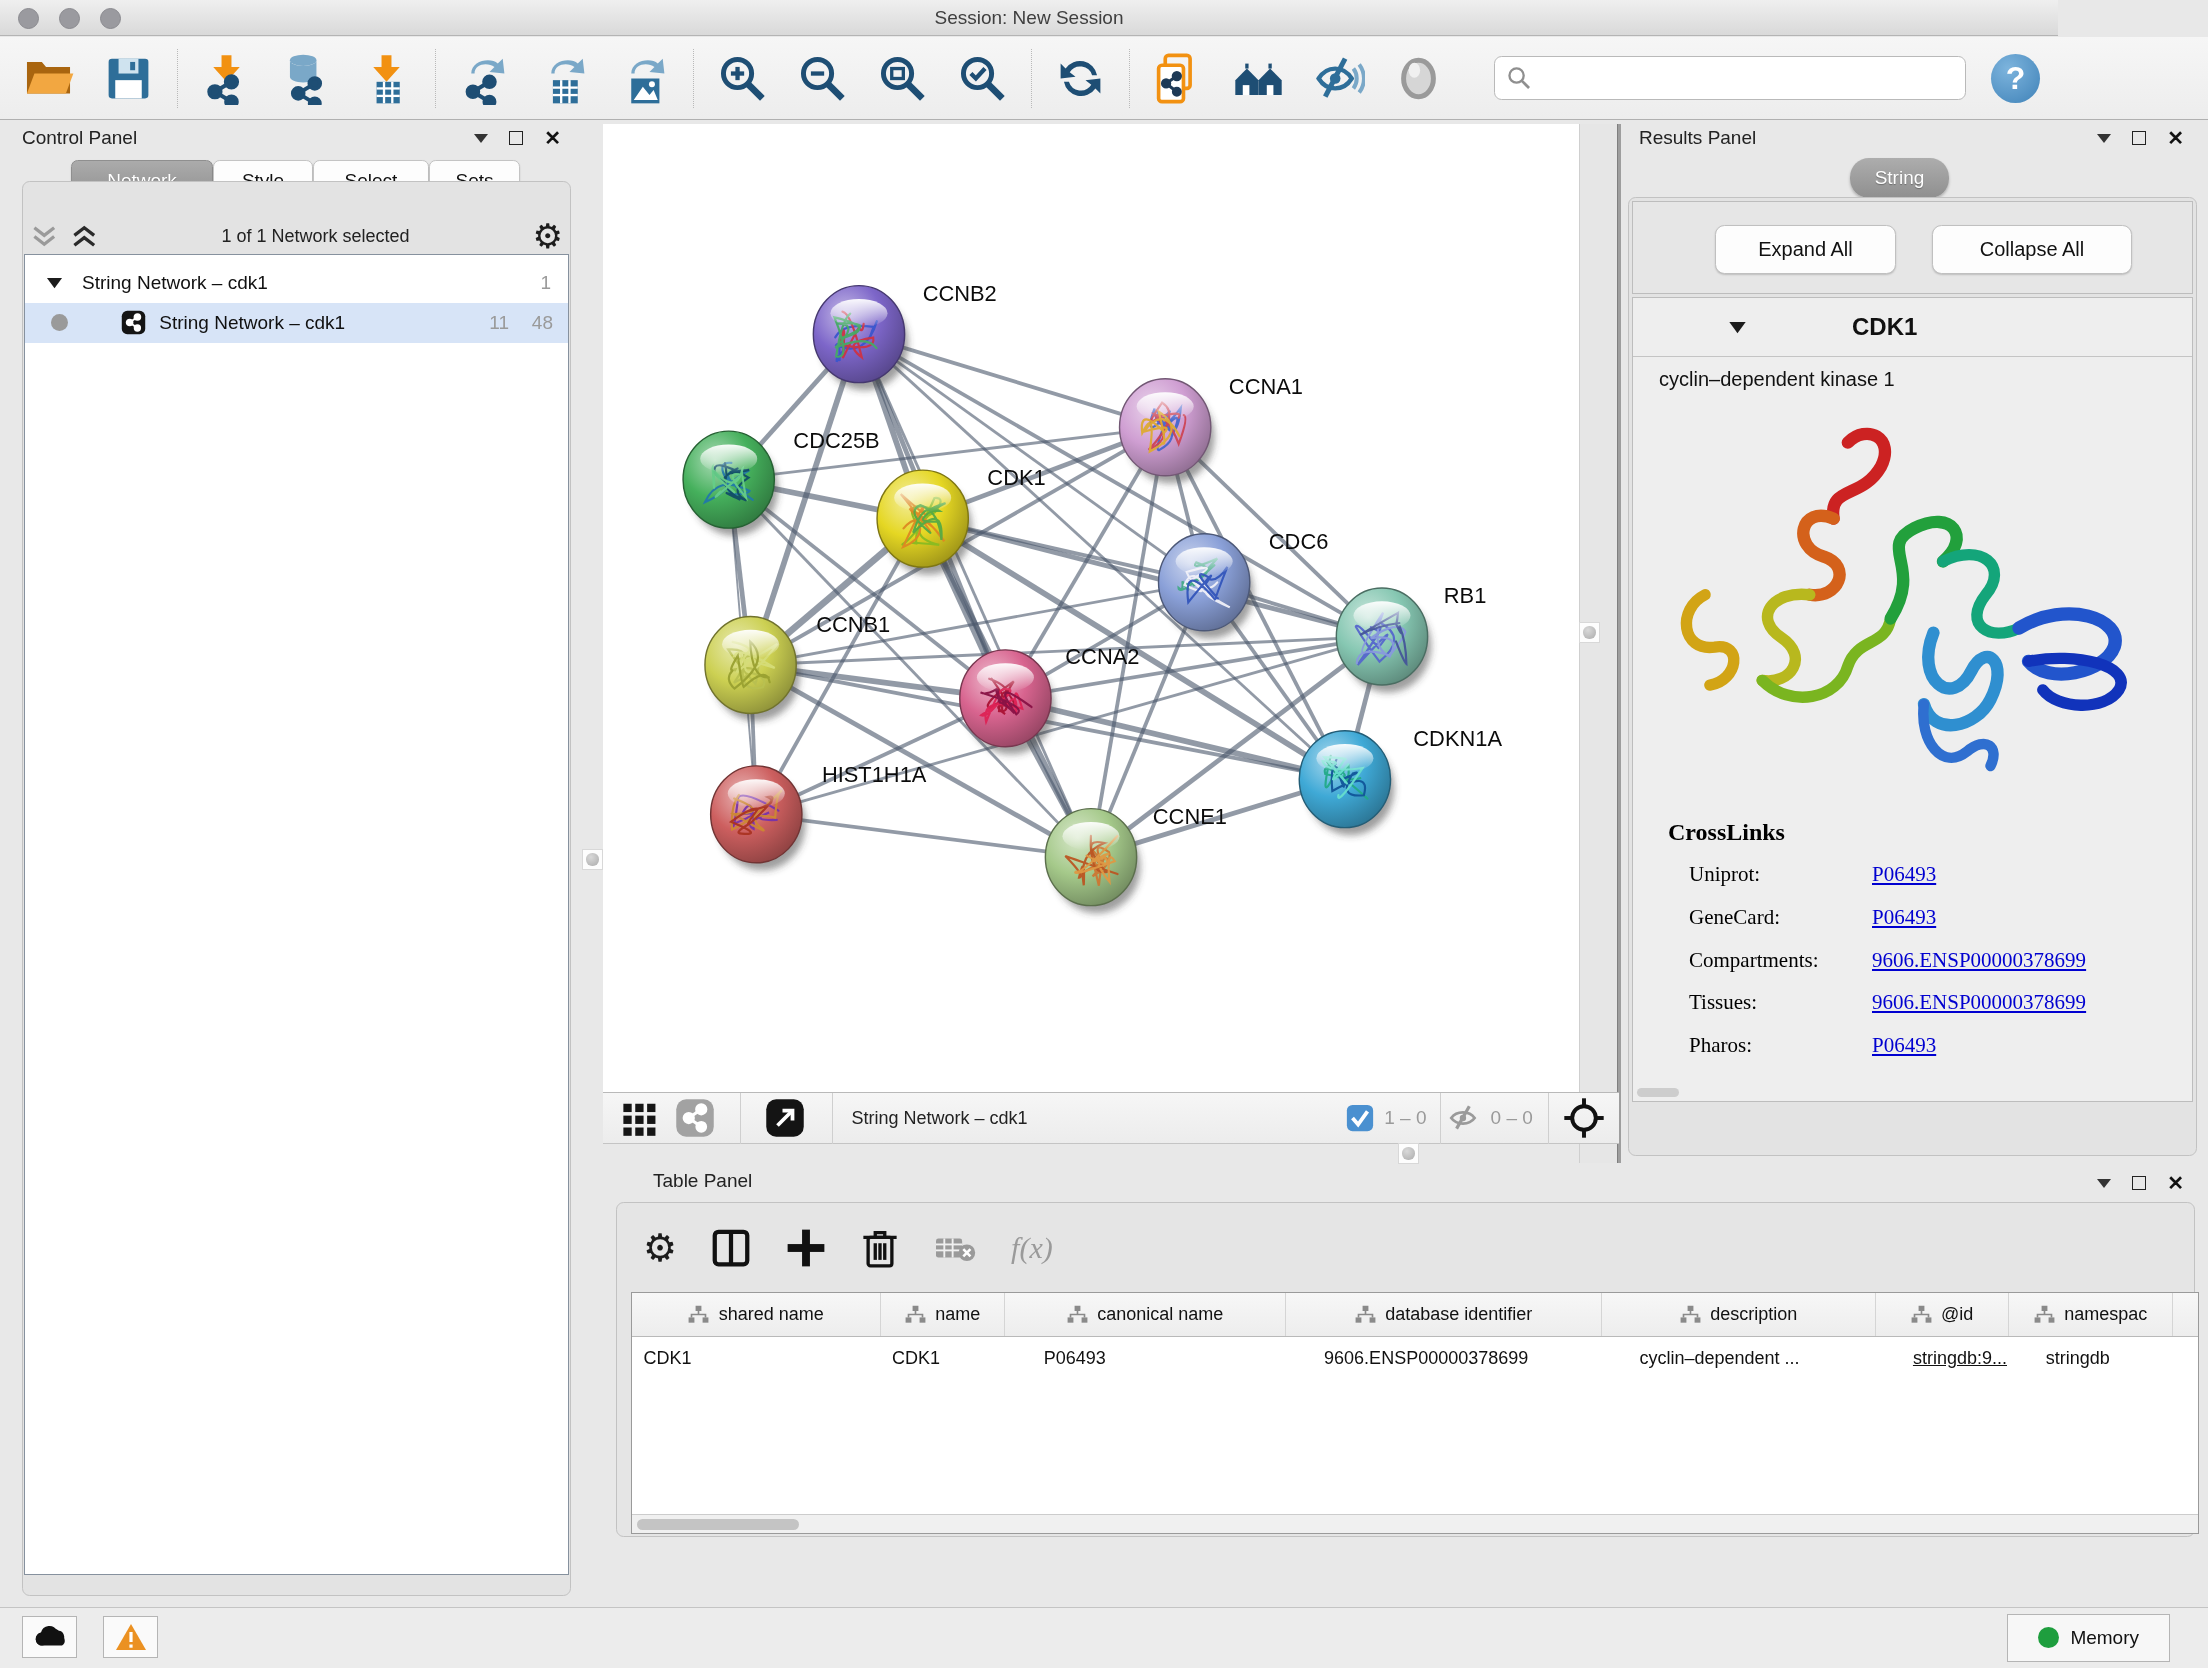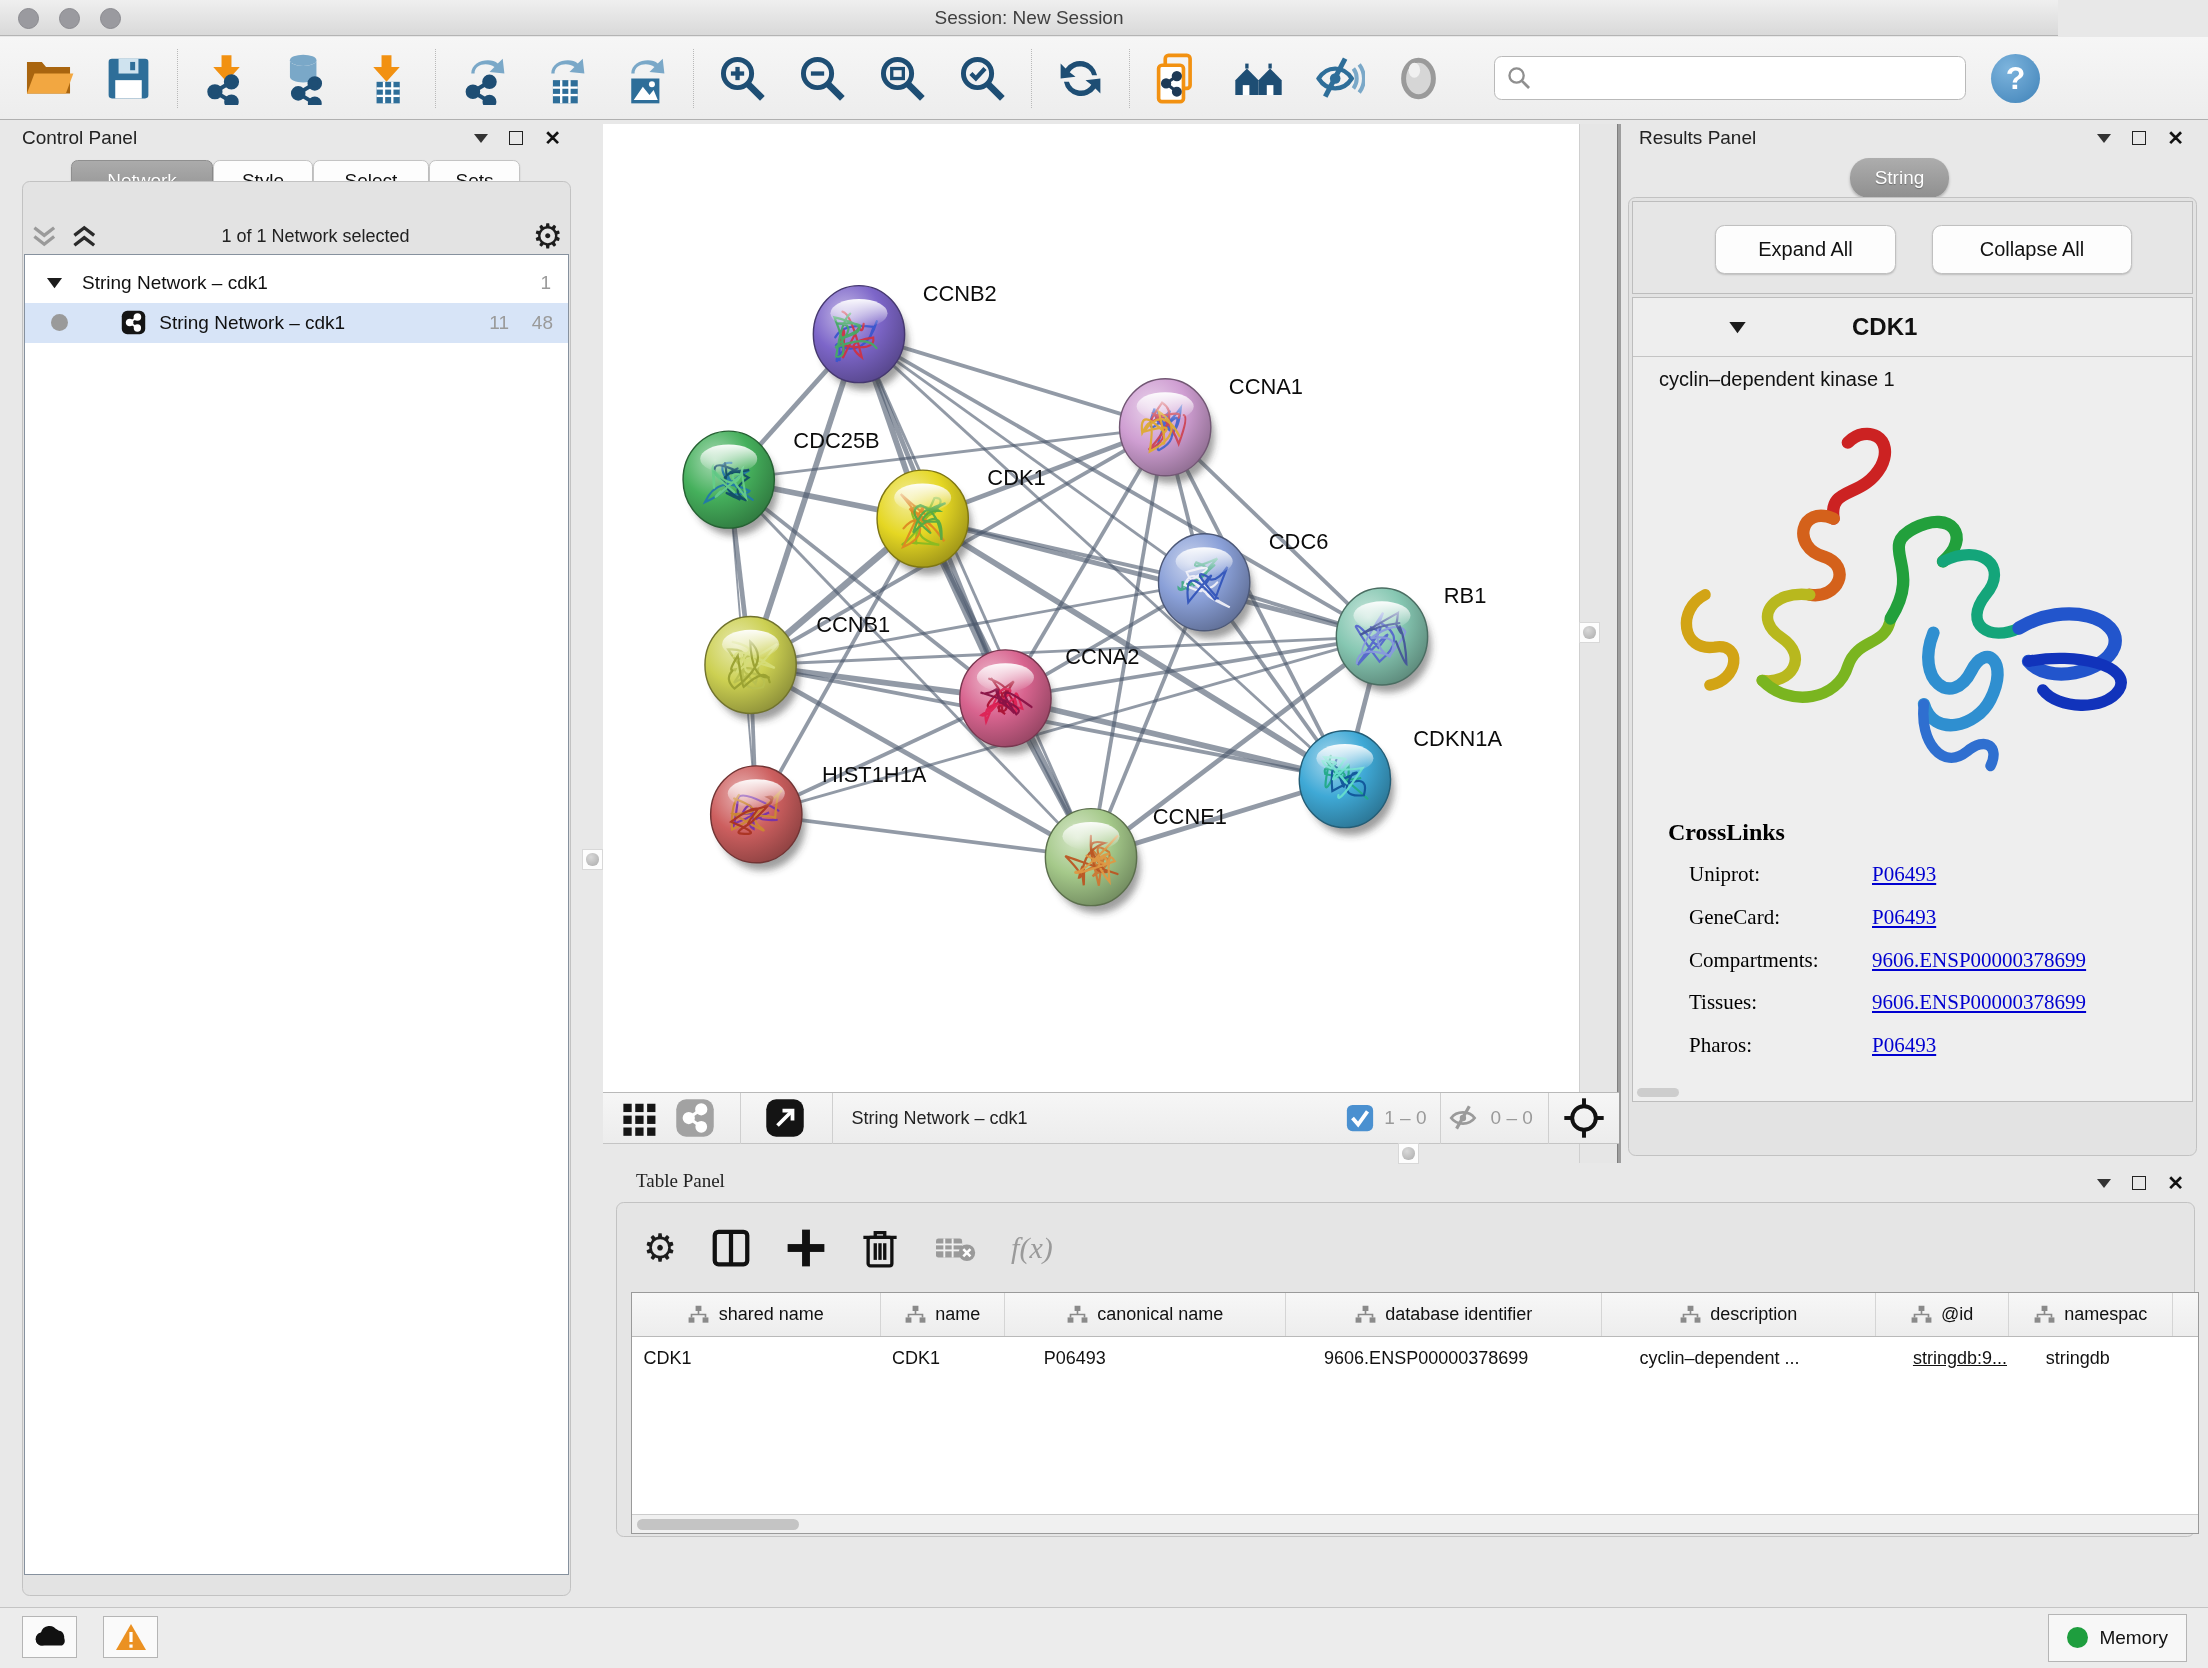--- a/index.html
+++ b/index.html
@@ -80,40 +80,40 @@
   #rp-gene { font-size:24px; font-weight:bold; color:#111; }
   #rp-desc { position:absolute; left:26px; top:70px; font-size:20px; color:#111; }
   #rp-protein { position:absolute; left:15px; top:116px; }
   .serif { font-family:"Liberation Serif", serif; }
   #rp-xlinks-title { position:absolute; left:35px; top:521px; font-size:24px; font-weight:bold; color:#000; }
   .xl-row { position:absolute; left:56px; width:495px; font-size:21px; color:#000; }
   .xl-row .val { position:absolute; left:183px; color:#0000d0; text-decoration:underline; }
   #rp-thumb { position:absolute; left:3.8px; bottom:3.8px; width:42px; height:9.5px; background:#cdcdcd; border-radius:4.8px; }
 
   
-  #tp-title { left:636px; top:1170px;font-family:Liberation Serif, serif; }
+  #tp-title { left:653px; top:1170px; }
   #tp-btns { left:2097px; top:1176px; width:95px; }
   #tp-group { left:616px; top:1202px; width:1579px; height:335px; background:#e5e5e5; border:1px solid #c2c2c2; border-radius:7.6px; }
   #tp-toolbar { left:643px; top:1221px; width:666px; height:53px; display:flex; align-items:center; gap:34px; }
   #tp-fx { font-family:"Liberation Serif", serif; font-style:italic; font-size:30px; color:#9a9a9a; }
   #tp-table { left:631px; top:1292px; width:1568px; height:242px; background:#fff; border:1px solid #9a9a9a; overflow:hidden; }
   #tp-headrow { display:flex; height:44px; background:linear-gradient(#f7f7f7,#ededed); border-bottom:1px solid #b9b9b9; }
   .th { display:flex; align-items:center; justify-content:center; gap:9.5px; font-size:18px; color:#111;
     border-right:1px solid #d5d5d5; overflow:hidden; white-space:nowrap; }
   #tp-datarow { display:flex; height:42px; align-items:center; }
   .td { font-size:18px; color:#111; padding-left:11.4px; overflow:hidden; white-space:nowrap; }
   #tp-scroll { position:absolute; left:0; bottom:0; width:100%; height:19px; background:#f0f0f0; border-top:1px solid #cccccc; }
   #tp-scrollthumb { position:absolute; left:4.8px; top:3.8px; width:162px; height:11.4px; background:#c4c4c4; border-radius:5.7px; }
   #tp-tabs { left:1127px; top:1550px; display:flex; }
 
   
   #statusbar { left:0; top:1607px; width:2208px; height:61px; background:#ececec; border-top:1px solid #c4c4c4; }
   .statbtn { position:absolute; top:7.6px; width:55px; height:42px; background:#fafafa; border:1.9px solid #b5b5b5;
     display:flex; align-items:center; justify-content:center; }
-  #membtn { position:absolute; right:21px; top:5.7px; width:139px; height:48px; background:#f7f7f7; border:1.9px solid #b5b5b5;
+  #membtn { position:absolute; right:38px; top:5.7px; width:163px; height:48px; background:#f7f7f7; border:1.9px solid #b5b5b5;
     display:flex; align-items:center; justify-content:center; gap:11.4px; font-size:19px; color:#111; }
   #memdot { width:21px; height:21px; border-radius:50%; background:#1e9e3e; }
 </style>
 </head>
 <body>
 
 <div id="stage">
 
   <div id="titlebar" class="abs">
     <span class="traffic" style="left:18px"></span>

